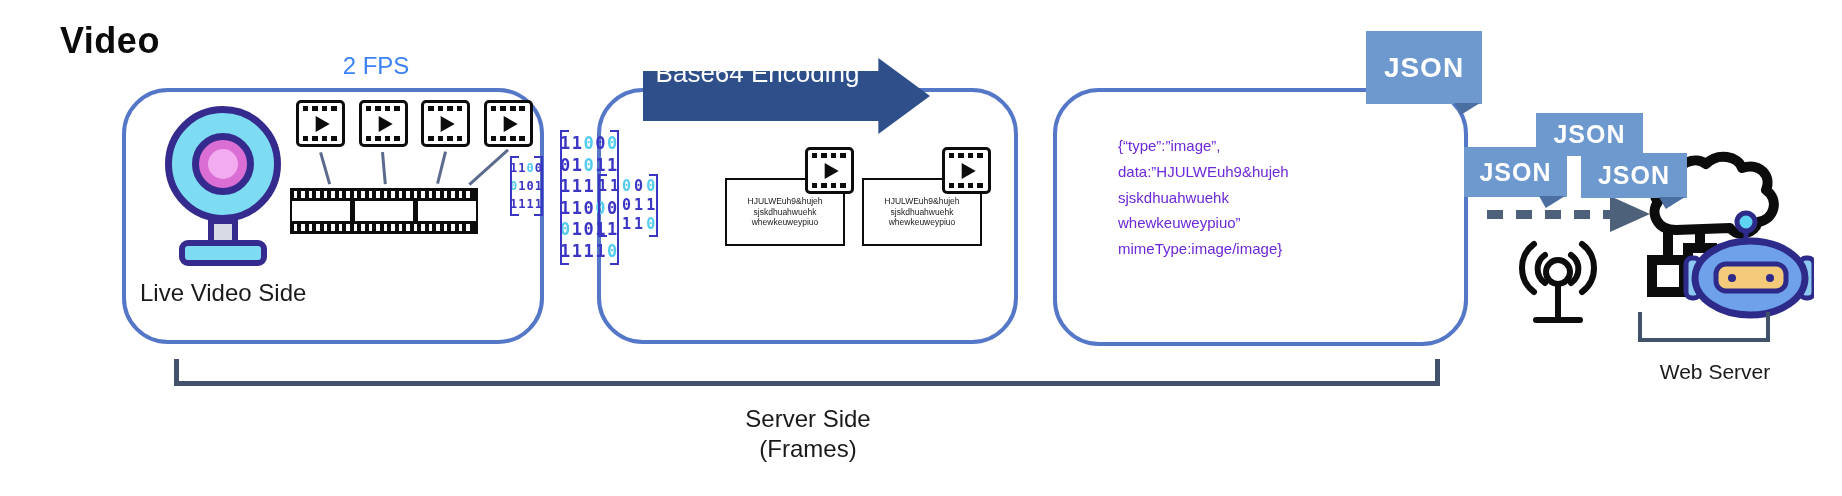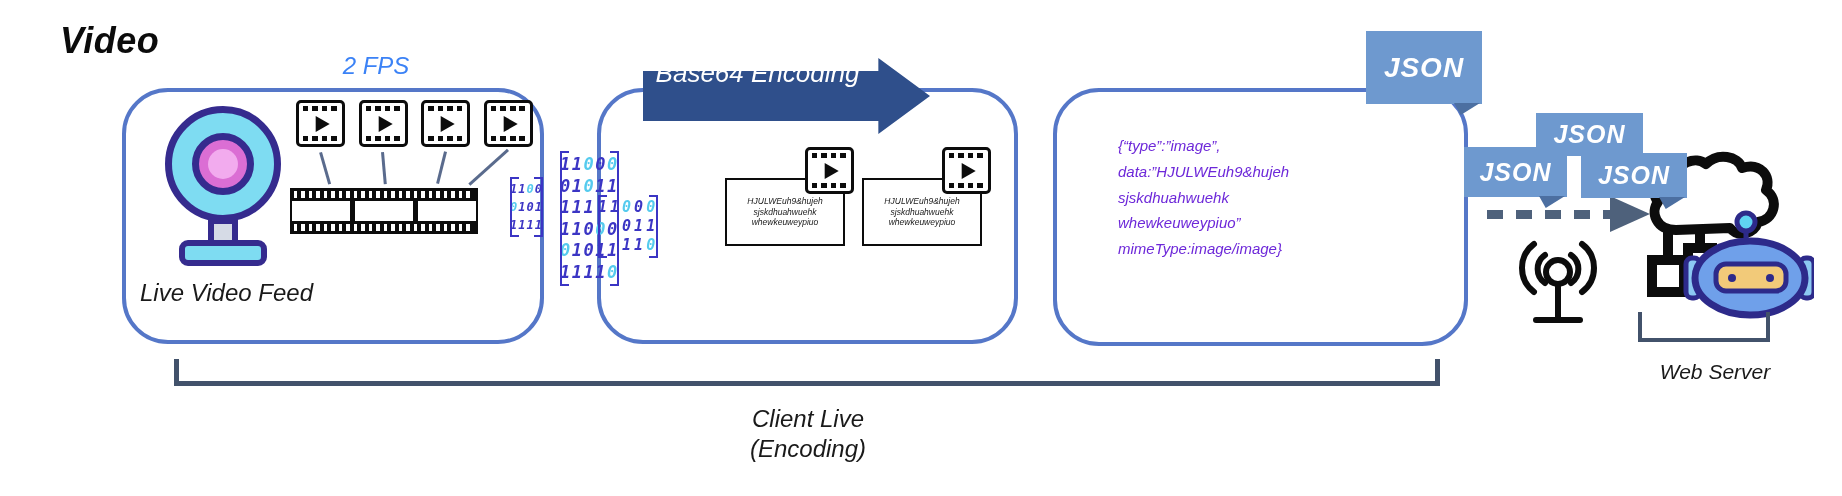--- a/index.html
+++ b/index.html
@@ -1,17 +1,17 @@
 <!DOCTYPE html>
 <html><head>
 <meta charset="utf-8">
 <style>
   html,body{margin:0;padding:0;background:#fff;}
   .canvas{position:relative;width:1814px;height:496px;background:#fff;overflow:hidden;
-          font-family:"Liberation Sans",sans-serif;color:#111;font-style:italic;}
+          font-family:"Liberation Sans",sans-serif;color:#111;}
   .abs{position:absolute;}
 
   
   .title{left:60px;top:20px;font-size:36px;font-weight:700;color:#0b0b0b;letter-spacing:.5px;}
   .fps{left:316px;top:52px;width:120px;text-align:center;font-size:24px;color:#3b82f6;}
   .feedlabel{left:140px;top:279px;font-size:24px;color:#1a1a1a;}
   .framescaption{left:740px;top:251px;width:220px;text-align:center;font-size:25px;color:#1a1a1a;}
   .serverlabel{left:1615px;top:360px;width:200px;text-align:center;font-size:21px;color:#1a1a1a;}
   .clientlabel{left:658px;top:404px;width:300px;text-align:center;font-size:24px;line-height:30px;color:#1a1a1a;}
 
@@ -50,21 +50,21 @@
   
   .filmstrip{left:290px;top:188px;width:188px;height:46px;background:#0c0c0c;
              display:flex;flex-direction:column;padding:2px;box-sizing:border-box;}
   .filmstrip .perf{height:7px;margin:1px 2px;
              background:repeating-linear-gradient(90deg,#fff 0 3.5px,transparent 3.5px 7.5px);}
   .filmstrip .cells{flex:1;display:flex;gap:5px;margin:2px 0;}
   .filmstrip .cell{flex:1;background:#fff;}
 
   
   .bin{font-family:"DejaVu Sans Mono",monospace;font-weight:bold;color:#3B35C4;
-       padding:3px 0;white-space:pre;margin-top:21px;}
+       padding:3px 0;white-space:pre;}
   .bin::before{content:"";position:absolute;left:0;top:0;bottom:0;width:7px;
        border:2.5px solid #3B35C4;border-right:none;}
   .bin::after{content:"";position:absolute;right:0;top:0;bottom:0;width:7px;
        border:2.5px solid #3B35C4;border-left:none;}
   .bin .zc{color:#55CBEE;}
   .binA{left:510px;top:156px;font-size:12px;line-height:18px;letter-spacing:1px;}
   .binB{left:560px;top:130px;font-size:17px;line-height:21.5px;letter-spacing:1.5px;}
   .binC{left:598px;top:174px;font-size:15px;line-height:19px;letter-spacing:3px;
         text-align:right;min-width:52px;}
 
@@ -120,21 +120,21 @@
 
   <div class="abs webcam">
     <div class="cam-body">
       <div class="cam-ring">
         <div class="cam-lens"></div>
       </div>
     </div>
     <div class="cam-neck"></div>
     <div class="cam-base"></div>
   </div>
-  <div class="abs feedlabel">Live Video Feed</div>
+  <div class="abs feedlabel">Live Video Side</div>
 
   <div class="abs frameicon" style="left:296px;top:100px;">
       <div class="dots top"></div>
       <div class="play"></div>
       <div class="dots bottom"></div>
     </div>
   <div class="abs frameicon" style="left:359px;top:100px;">
       <div class="dots top"></div>
       <div class="play"></div>
       <div class="dots bottom"></div>
@@ -244,17 +244,17 @@
     </div>
   <div class="abs badge badgeRight">
       <span>JSON</span>
       <span class="fold"></span>
     </div>
 
   <div class="abs hbracket serverbracket"></div>
   <div class="abs serverlabel">Web Server</div>
   <div class="abs hbracket clientbracket"></div>
   <div class="abs clientlabel">
-      <div>Client Live</div>
-      <div>(Encoding)</div>
+      <div>Server Side</div>
+      <div>(Frames)</div>
     </div>
 
 </div>
 
 </body></html>

